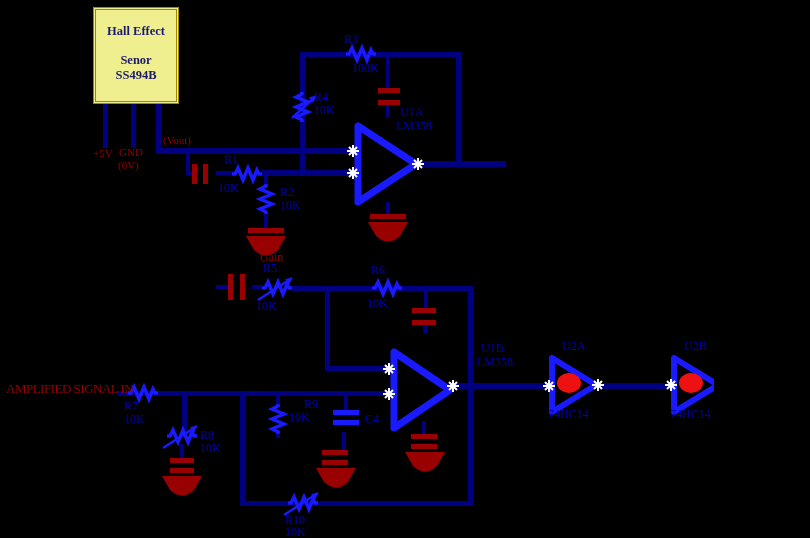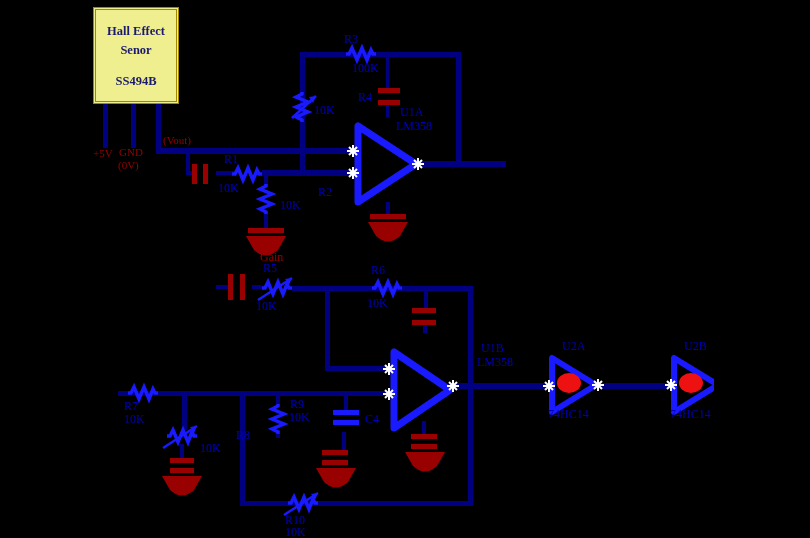--- a/index.html
+++ b/index.html
@@ -11,21 +11,21 @@
   #stage{position:relative;width:714px;height:538px;background:var(--background);overflow:hidden;
          font-family:"Liberation Serif",serif;}
   svg{position:absolute;left:0;top:0;}
   .lbl{position:absolute;font-weight:normal;white-space:nowrap;line-height:1;}
   .blue{color:var(--label_blue);font-size:12px;}
   .red{color:var(--accent_red);font-size:11px;}
   .sig{color:var(--accent_red);font-size:13px;letter-spacing:-0.5px;}
   .box{position:absolute;left:93px;top:7px;width:86px;height:97px;background:var(--sensor_fill);
        border:3px double var(--sensor_border);box-sizing:border-box;text-align:center;
        color:var(--box_text);font-weight:bold;font-size:12.5px;}
-  .box .l1{margin-top:14px;} .box .l2{margin-top:4px;} .box .l3{margin-top:16px;}
+  .box .l1{margin-top:14px;} .box .l2{margin-top:14px;} .box .l3{margin-top:0;}
 </style>
 </head>
 <body>
 
 <div id="stage">
 
 <svg width="810" height="538" viewBox="0 0 810 538">
 
   <g fill="var(--wire)">
     <rect x="103" y="104" width="5" height="44"></rect>
@@ -185,44 +185,45 @@
   <div class="l3">SS494B</div>
 </div>
 
 <div class="lbl red" style="left:93px;top:148px;">+5V</div>
 <div class="lbl red" style="left:119px;top:147px;">GND</div>
 <div class="lbl red" style="left:118px;top:160px;">(0V)</div>
 <div class="lbl red" style="left:163px;top:135px;">(Vout)</div>
 
 <div class="lbl blue" style="left:224px;top:153px;">R1</div>
 <div class="lbl blue" style="left:218px;top:182px;">10K</div>
-<div class="lbl blue" style="left:280px;top:186px;margin-left:38px;">R2</div>
+<div class="lbl blue" style="left:280px;top:186px;">R2</div>
 <div class="lbl blue" style="left:280px;top:199px;">10K</div>
 <div class="lbl blue" style="left:344px;top:33px;">R3</div>
 <div class="lbl blue" style="left:352px;top:62px;">100K</div>
-<div class="lbl blue" style="left:314px;top:91px;margin-left:44px;">R4</div>
+<div class="lbl blue" style="left:314px;top:91px;">R4</div>
 <div class="lbl blue" style="left:314px;top:104px;">10K</div>
 <div class="lbl blue" style="left:263px;top:262px;">R5</div>
 <div class="lbl blue" style="left:256px;top:300px;">10K</div>
 <div class="lbl blue" style="left:371px;top:264px;">R6</div>
 <div class="lbl blue" style="left:367px;top:297px;">10K</div>
 <div class="lbl blue" style="left:124px;top:400px;">R7</div>
 <div class="lbl blue" style="left:124px;top:413px;">10K</div>
-<div class="lbl blue" style="left:200px;top:429px;margin-left:36px;">R8</div>
+<div class="lbl blue" style="left:200px;top:429px;">R8</div>
 <div class="lbl blue" style="left:200px;top:442px;">10K</div>
-<div class="lbl blue" style="left:290px;top:398px;text-align:center;">R9</div>
+<div class="lbl blue" style="left:304px;top:398px;text-align:center;">R9</div>
 <div class="lbl blue" style="left:289px;top:411px;">10K</div>
 <div class="lbl blue" style="left:285px;top:514px;">R10</div>
 <div class="lbl blue" style="left:285px;top:526px;">10K</div>
 <div class="lbl blue" style="left:365px;top:413px;">C4</div>
 
 <div class="lbl blue" style="left:400px;top:106px;">U1A</div>
 <div class="lbl blue" style="left:396px;top:120px;">LM358</div>
 <div class="lbl blue" style="left:481px;top:342px;text-align:right;">U1B</div>
 <div class="lbl blue" style="left:477px;top:356px;">LM358</div>
 <div class="lbl blue" style="left:562px;top:340px;">U2A</div>
 <div class="lbl blue" style="left:548px;top:408px;">74HC14</div>
 <div class="lbl blue" style="left:684px;top:340px;">U2B</div>
 <div class="lbl blue" style="left:670px;top:408px;">74HC14</div>
 
+<div class="lbl sig" style="left:6px;top:382px;">AMPLIFIED SIGNAL IN</div>
 <div class="lbl red" style="left:260px;top:251px;font-size:12px;">Gain</div>
 
 </div>
 
 </body></html>

